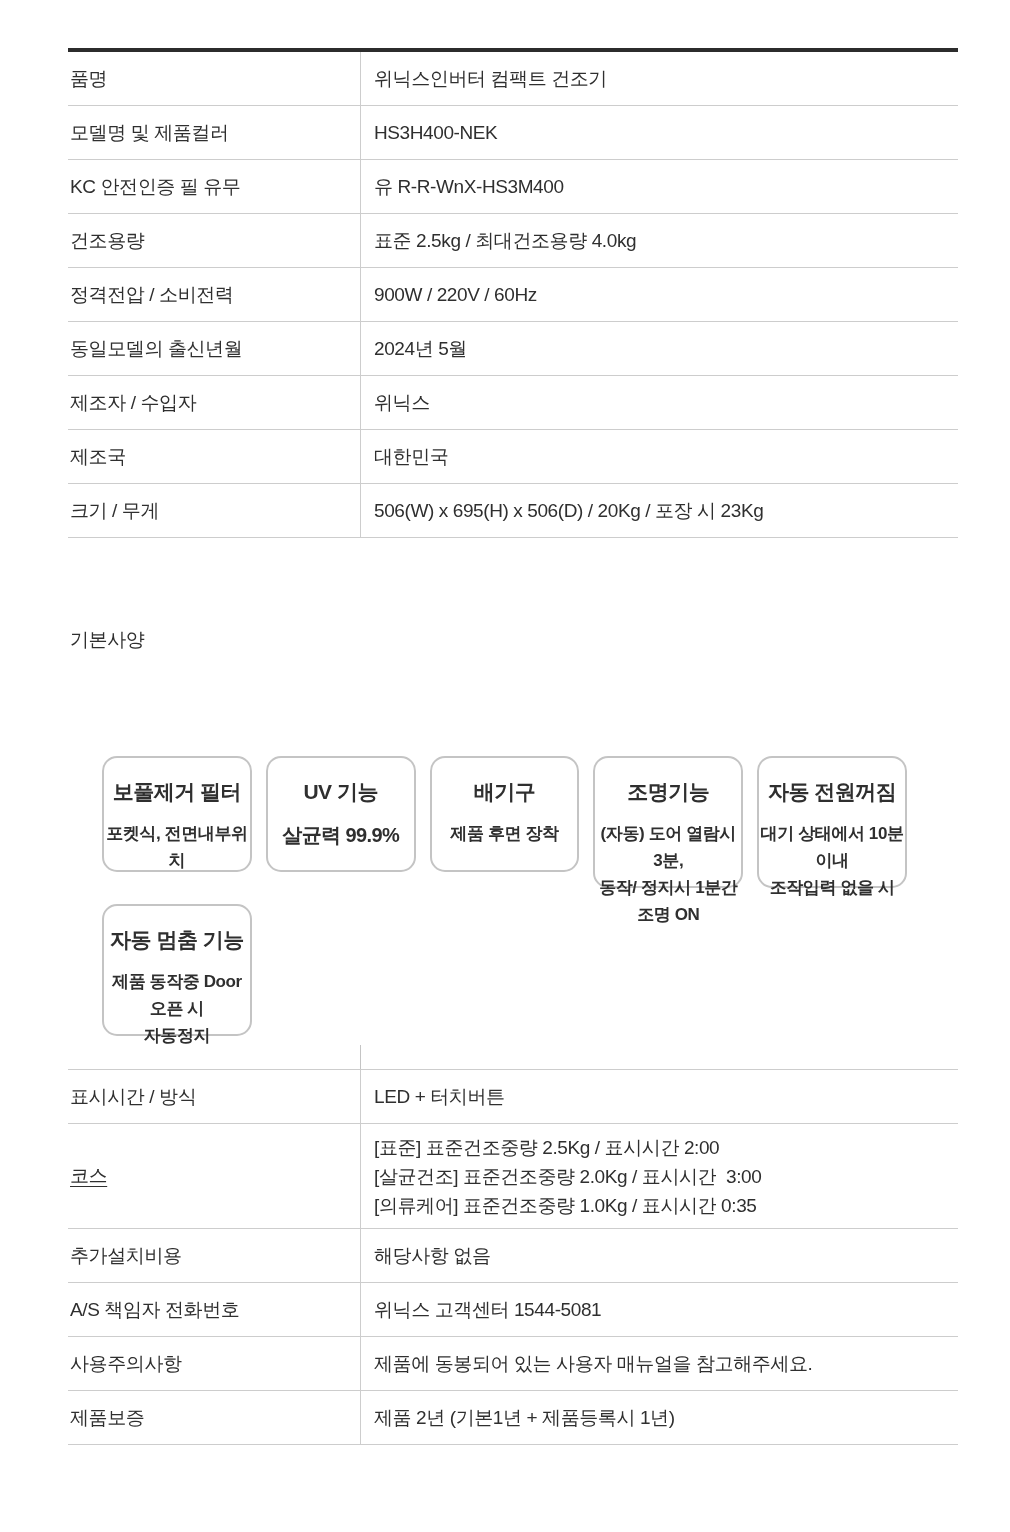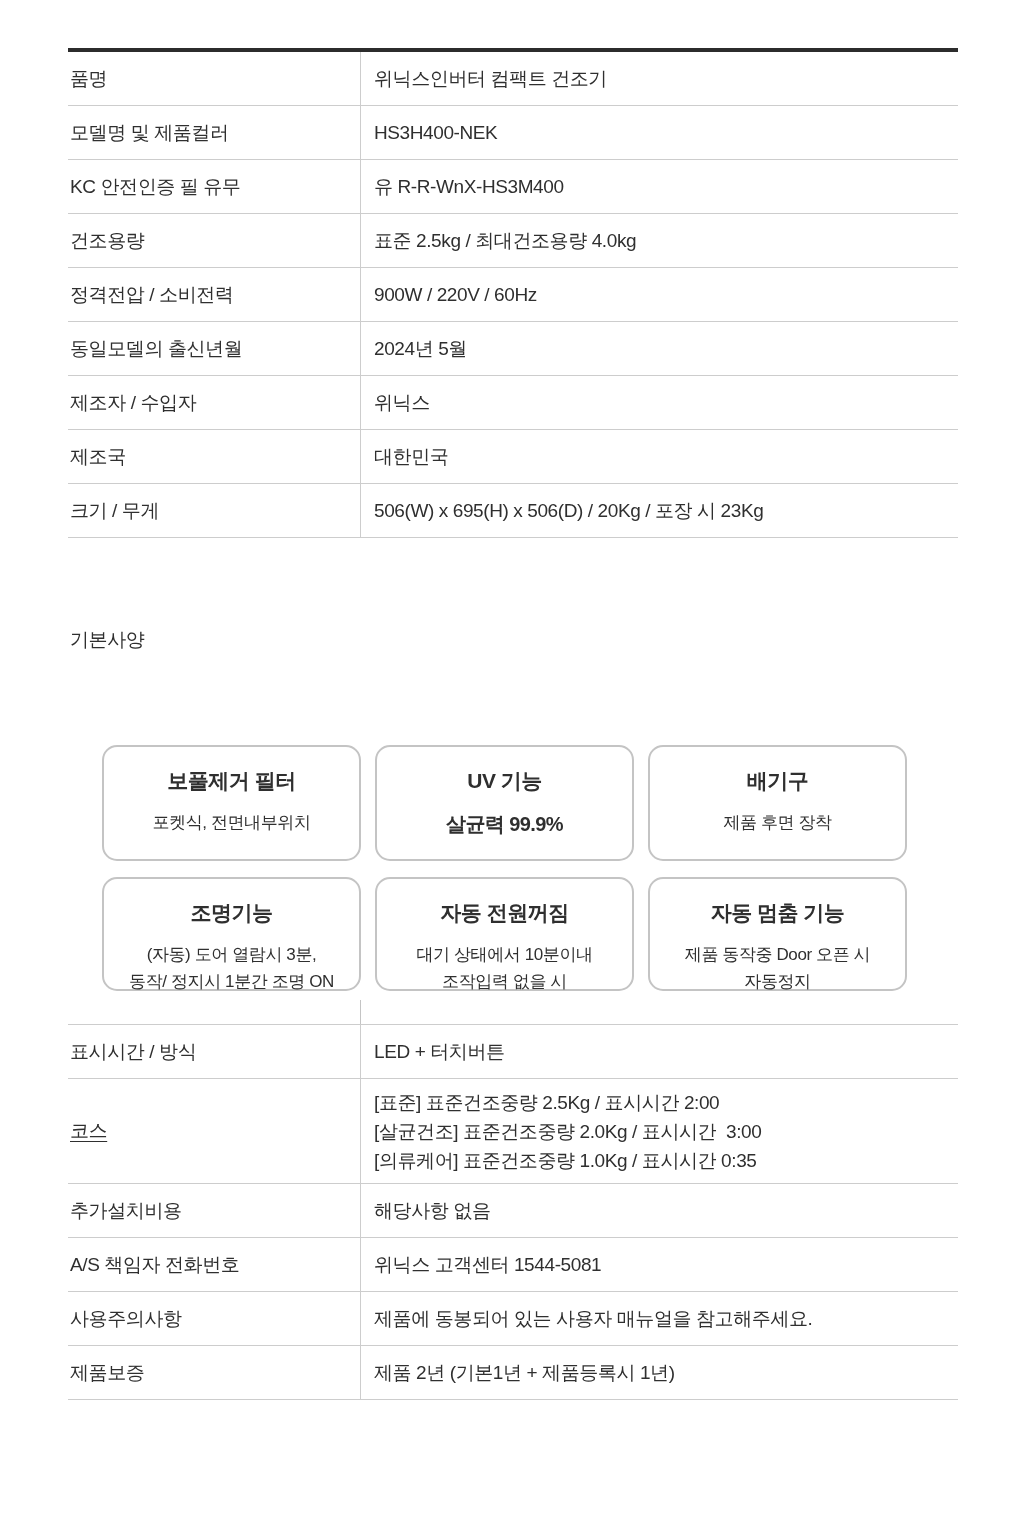--- a/index.html
+++ b/index.html
@@ -49,49 +49,49 @@
   .h54 { min-height: 54px; }
   .h105 { min-height: 105px; }
   .h84 { min-height: 84px; }
   .row-basic-spec { min-height: 204px; }
   .row-basic-spec .value-cell { padding-top: 11px; padding-bottom: 11px; line-height: 26px; }
   .row-course .value-cell { line-height: 29px; }
   .row-warranty-standard .value-cell { line-height: 29px; }
   .underline { text-decoration: underline; text-underline-offset: 4px; }
   
   .cards {
-    margin: 3px 0 0 34px;
+    margin: 14px 0 0 34px;
     width: 805px;
     display: grid;
-    grid-template-columns: repeat(3, 1fr);
+    grid-template-columns: repeat(5, 1fr);
     column-gap: 14px;
     row-gap: 16px;
   }
   .card {
     border: 2px solid #c4c4c4;
     border-radius: 15px;
     background: #ffffff;
     display: flex;
     flex-direction: column;
     align-items: center;
     text-align: center;
     padding-top: 21px;
   }
   .cards .card.r1 { height: 116px; }
-  .cards .card.r2 { height: 114px; }
+  .cards .card.r2 { height: 132px; }
   .card .card-title {
     font-size: 21px;
     font-weight: 700;
     letter-spacing: -0.5px;
     line-height: 26px;
     margin-bottom: 15px;
   }
   .card .card-sub {
     font-size: 17px;
-    font-weight: 400;
+    font-weight: 700;
     letter-spacing: -0.4px;
     line-height: 27px;
     white-space: pre-wrap;
   }
   .card .card-highlight {
     font-size: 20px;
     font-weight: 700;
     letter-spacing: -0.6px;
     line-height: 30px;
   }

